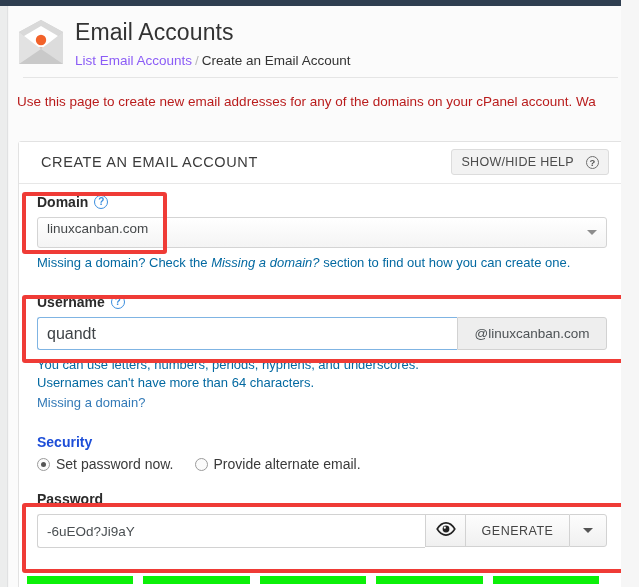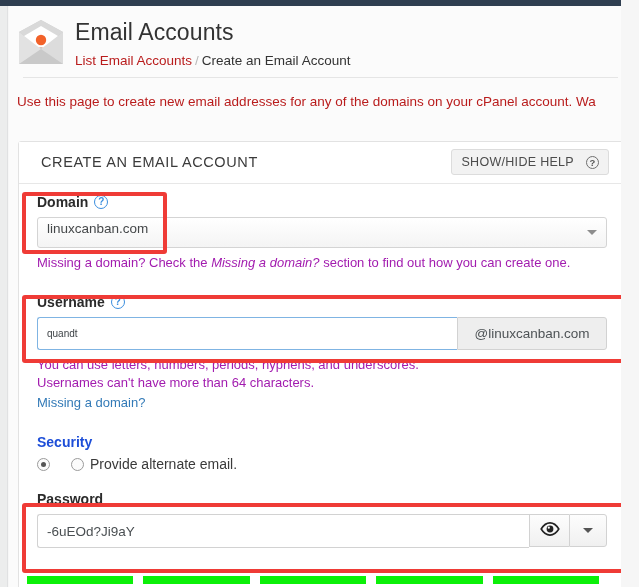--- a/index.html
+++ b/index.html
@@ -63,21 +63,21 @@
     letter-spacing: .1px;
     line-height: 28px;
   }
   .breadcrumb {
     margin-top: 6px;
     font-size: 13.5px;
     line-height: 17px;
     color: #4a4a4a;
   }
   .breadcrumb a {
-    color: #b91c1c; text-decoration: none; text-align: center;
+    color: #8b5cf6; text-decoration: none; text-align: center;
   }
   .crumb-sep { color: #b9b9b9; margin: 0 3px; }
   .crumb-current { color: #333333; }
 
   .hr {
     margin: 8px 14px 0 14px;
     border-top: 1px solid #e5e5e5;
     height: 0;
   }
 
@@ -178,36 +178,36 @@
     position: absolute; right: 10px; top: 13px;
     width: 0; height: 0;
     border-left: 5px solid transparent;
     border-right: 5px solid transparent;
     border-top: 5.5px solid #8d8d8d;
     pointer-events: none;
   }
 
   .hint {
     font-size: 13px;
-    color: #a21caf;
+    color: #0369a1;
     line-height: 18px;
     margin-top: 6px;
   }
   .hint i { font-style: italic; }
   .hint-link { color: #337ab7; text-decoration: none; font-size: 13px; line-height: 18px; display: inline-block; }
 
   
   .input-group { display: flex; width: 570px; height: 33px; }
   .ig-input {
     flex: 1;
     height: 33px;
     border: 1px solid #7fb4e3;
     border-right: none;
     border-radius: 3px 0 0 3px;
-    font-size: 10px;
+    font-size: 16px;
     color: #3e4347;
     padding: 0 9px;
     background: #fff;
     outline: none;
     font-family: "Liberation Sans", sans-serif;
   }
   .ig-addon {
     width: 150px;
     height: 33px;
     border: 1px solid #d2d2d2;
@@ -377,20 +377,21 @@
           <div class="hint">You can use letters, numbers, periods, hyphens, and underscores.</div>
           <div class="hint" style="margin-top:0;">Usernames can't have more than 64 characters.</div>
           <a href="#" class="hint-link" style="margin-top:2px;">Missing a domain?</a>
         </div>
 
         <div style="margin-top:22px;">
           <div class="sec-title">Security</div>
           <div class="radio-row">
             <label class="radio-item">
               <span class="radio on"></span>
+              <span>Set password now.</span>
             </label>
             <label class="radio-item">
               <span class="radio"></span>
               <span>Provide alternate email.</span>
             </label>
           </div>
         </div>
 
         <div style="margin-top:19px;">
           <div class="field-label">
@@ -400,20 +401,23 @@
             <input class="pw-input" type="text" value="-6uEOd?Ji9aY" style="">
             <div class="pw-btn pw-eye">
               <span>
                 <svg width="20" height="14" viewBox="0 0 20 14">
                   <path d="M1.2,7 C4,2.4 7,0.9 10,0.9 C13,0.9 16,2.4 18.8,7 C16,11.6 13,13.1 10,13.1 C7,13.1 4,11.6 1.2,7 Z" fill="none" stroke="#222" stroke-width="1.6"></path>
                   <circle cx="10" cy="7" r="3.4" fill="#222"></circle>
                   <circle cx="8.8" cy="5.7" r="1.1" fill="#fff"></circle>
                 </svg>
               </span>
             </div>
+            <div class="pw-btn pw-gen">
+              <span>GENERATE</span>
+            </div>
             <div class="pw-btn pw-caret">
               <span class="caret-tri"></span>
             </div>
           </div>
         </div>
 
       </div>
     </div>
 
   </div>

